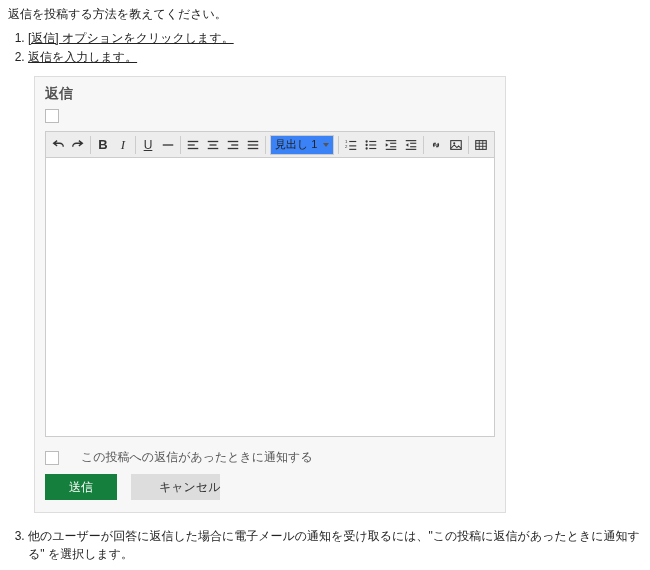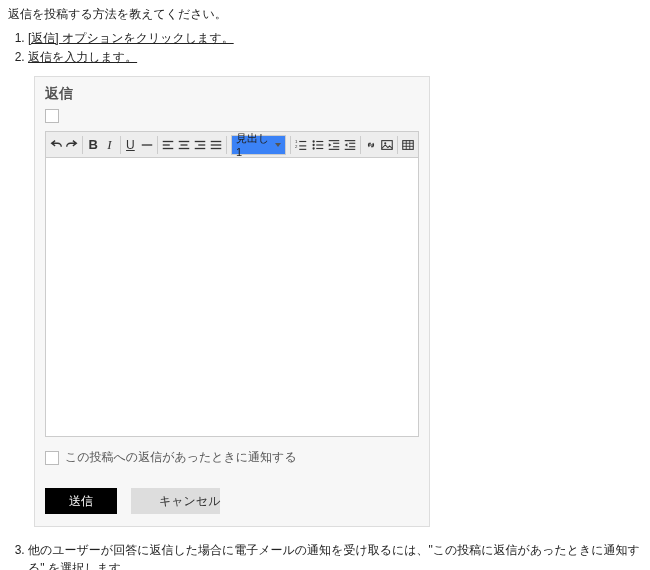--- a/index.html
+++ b/index.html
@@ -18,21 +18,21 @@
   ol.steps {
     margin: 0 0 10px 20px;
     padding: 0;
   }
   ol.steps li {
     margin: 1px 0;
     line-height: 1.5;
     text-decoration: underline;
   }
   .panel {
-    width: 396px;
+    width: 472px;
     margin: 8px 0 14px 26px;
     background: #f7f7f7;
     border: 1px solid #ddd;
     padding: 8px 10px 12px 10px;
   }
   .panel-title {
     font-size: 14px;
     font-weight: 600;
     color: #555;
     margin-bottom: 4px;
@@ -107,41 +107,41 @@
     border: 1px solid #ccc;
   }
   .editor-inner {
     width: 100%;
     height: 100%;
     outline: none;
   }
   .notify-row {
     display: flex;
     align-items: center;
-    gap: 6px;
-    margin: 12px 0 22px 0;
+    gap: 22px;
+    margin: 12px 0 8px 0;
     font-size: 12px;
     color: #555;
   }
   .btn-row {
     display: flex;
     gap: 14px;
   }
   .btn {
     min-width: 72px;
     height: 26px;
     display: flex;
     align-items: center;
     justify-content: center;
     font-size: 12px;
     cursor: pointer;
     border: none;
   }
   .btn-primary {
-    background: #000000;
+    background: #15803d;
     color: #fff;
   }
   .btn-secondary {
     background: #ddd;
     color: #333;
     padding-left: 28px;
   }
   ol.steps2 {
     margin: 0 0 10px 20px;
     padding: 0;

